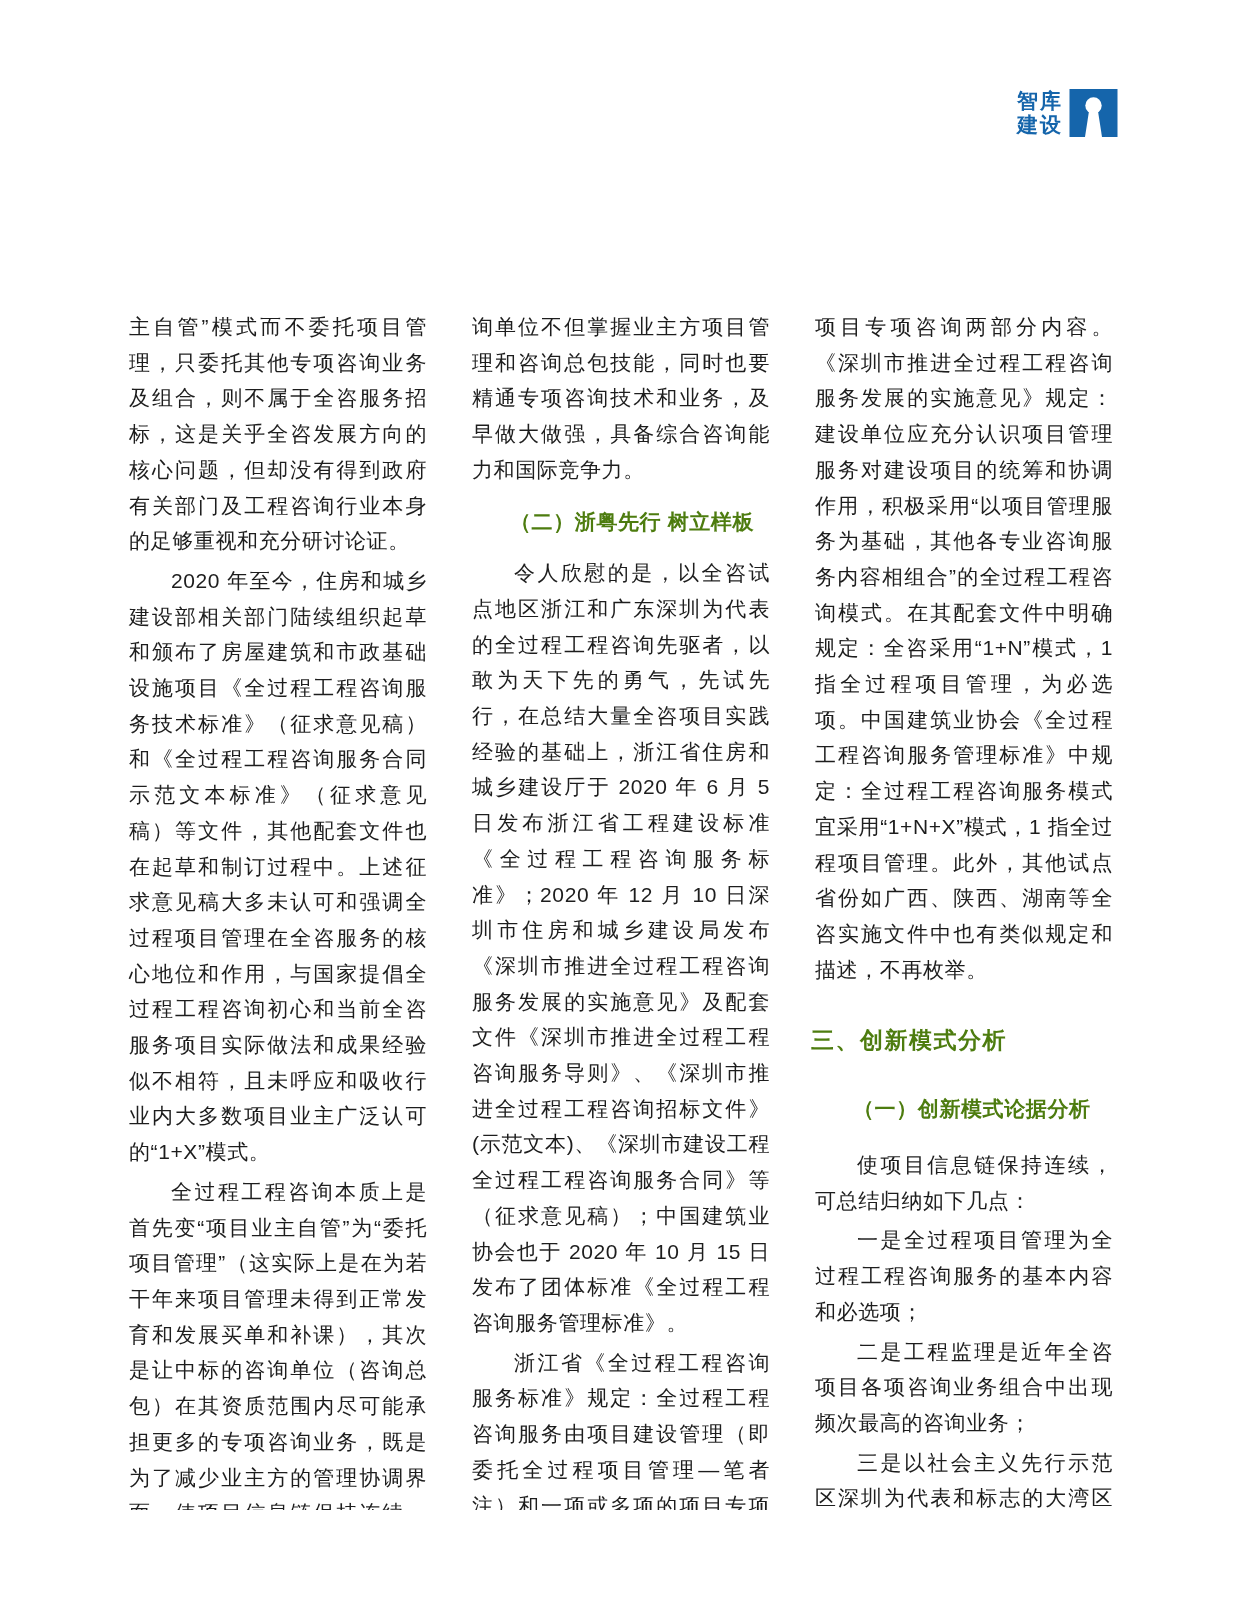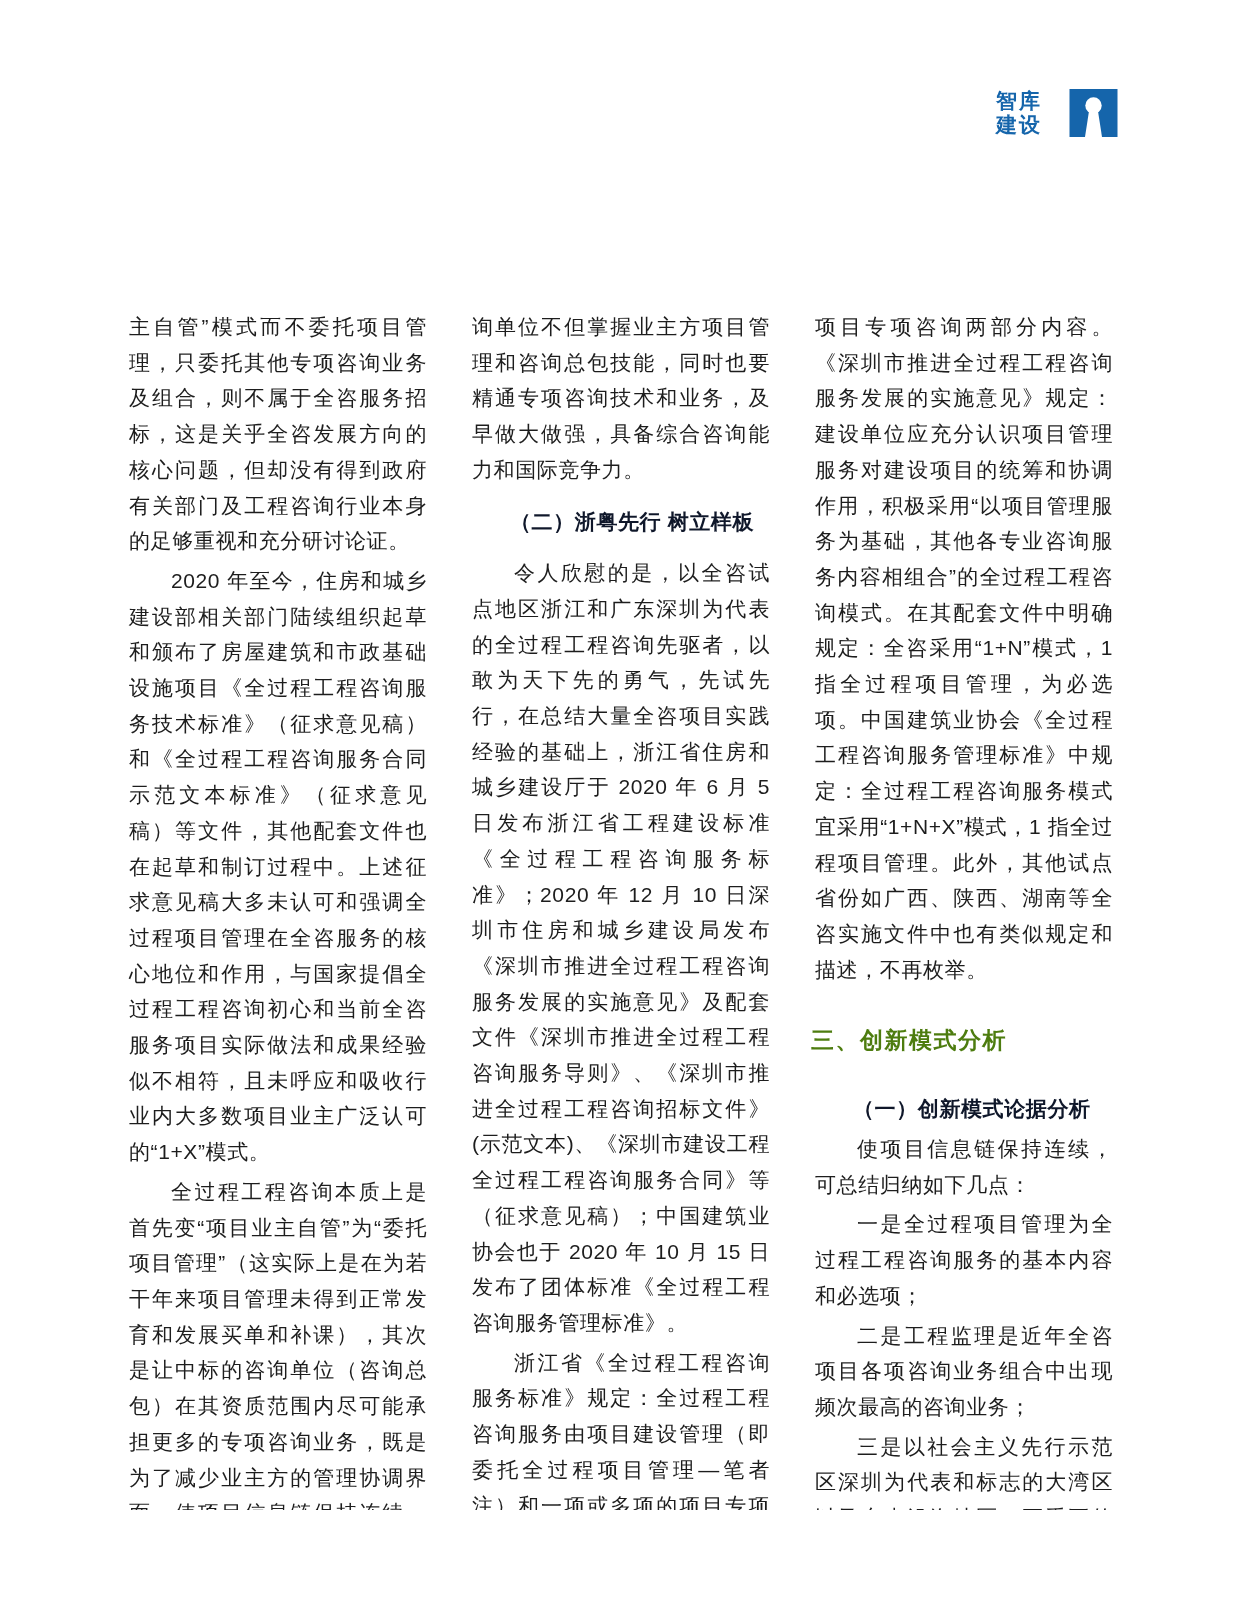--- a/index.html
+++ b/index.html
@@ -7,21 +7,21 @@
     width: 1240px; height: 1624px;
     background: #ffffff;
     position: relative;
     font-family: "Liberation Sans", sans-serif;
     overflow: hidden;
   }
 
   
   .logo {
     position: absolute; top: 89px; right: 122px;
-    display: flex; align-items: center; gap: 27px;
+    display: flex; align-items: center; gap: 6px;
   }
   .logo-text {
     display: flex; flex-direction: column;
     color: #1565ab;
     font-size: 21px; line-height: 24px;
     font-weight: 600; letter-spacing: 2px;
   }
   .logo-mark svg { width: 49px; height: 48px; display: block; }
 
   
@@ -37,31 +37,31 @@
     font-size: 21px; line-height: 35.7px;
     color: #1d1d1d;
     text-align: justify; text-justify: inter-character;
     letter-spacing: 0.6px;
   }
   .indent { text-indent: 2em; }
 
   .subheading {
     margin: 16px 0;
     font-size: 21px; line-height: 35.7px;
-    font-weight: bold; color: #0f172a;
+    font-weight: bold; color: #4d7c0f;
     text-indent: 2em; letter-spacing: 0.6px;
   }
 
   .section-heading {
     margin: 36px 0 0 0;
     font-size: 23px; line-height: 34px;
     font-weight: bold; color: #4d7c0f;
     letter-spacing: 1.5px;
   }
-  .section-heading + .subheading { margin-top: 34px; margin-bottom: 4px; }
+  .section-heading + .subheading { margin-top: 34px; margin-bottom: 20px; }
 
   
   .page-footer {
     position: absolute; top: 1625px; right: 122px;
     display: flex; align-items: flex-start; gap: 13px;
     font-size: 19px; color: #1d1d1d; letter-spacing: 1px;
   }
   .page-footer .sep { color: #444; }
 </style>
 </head>

